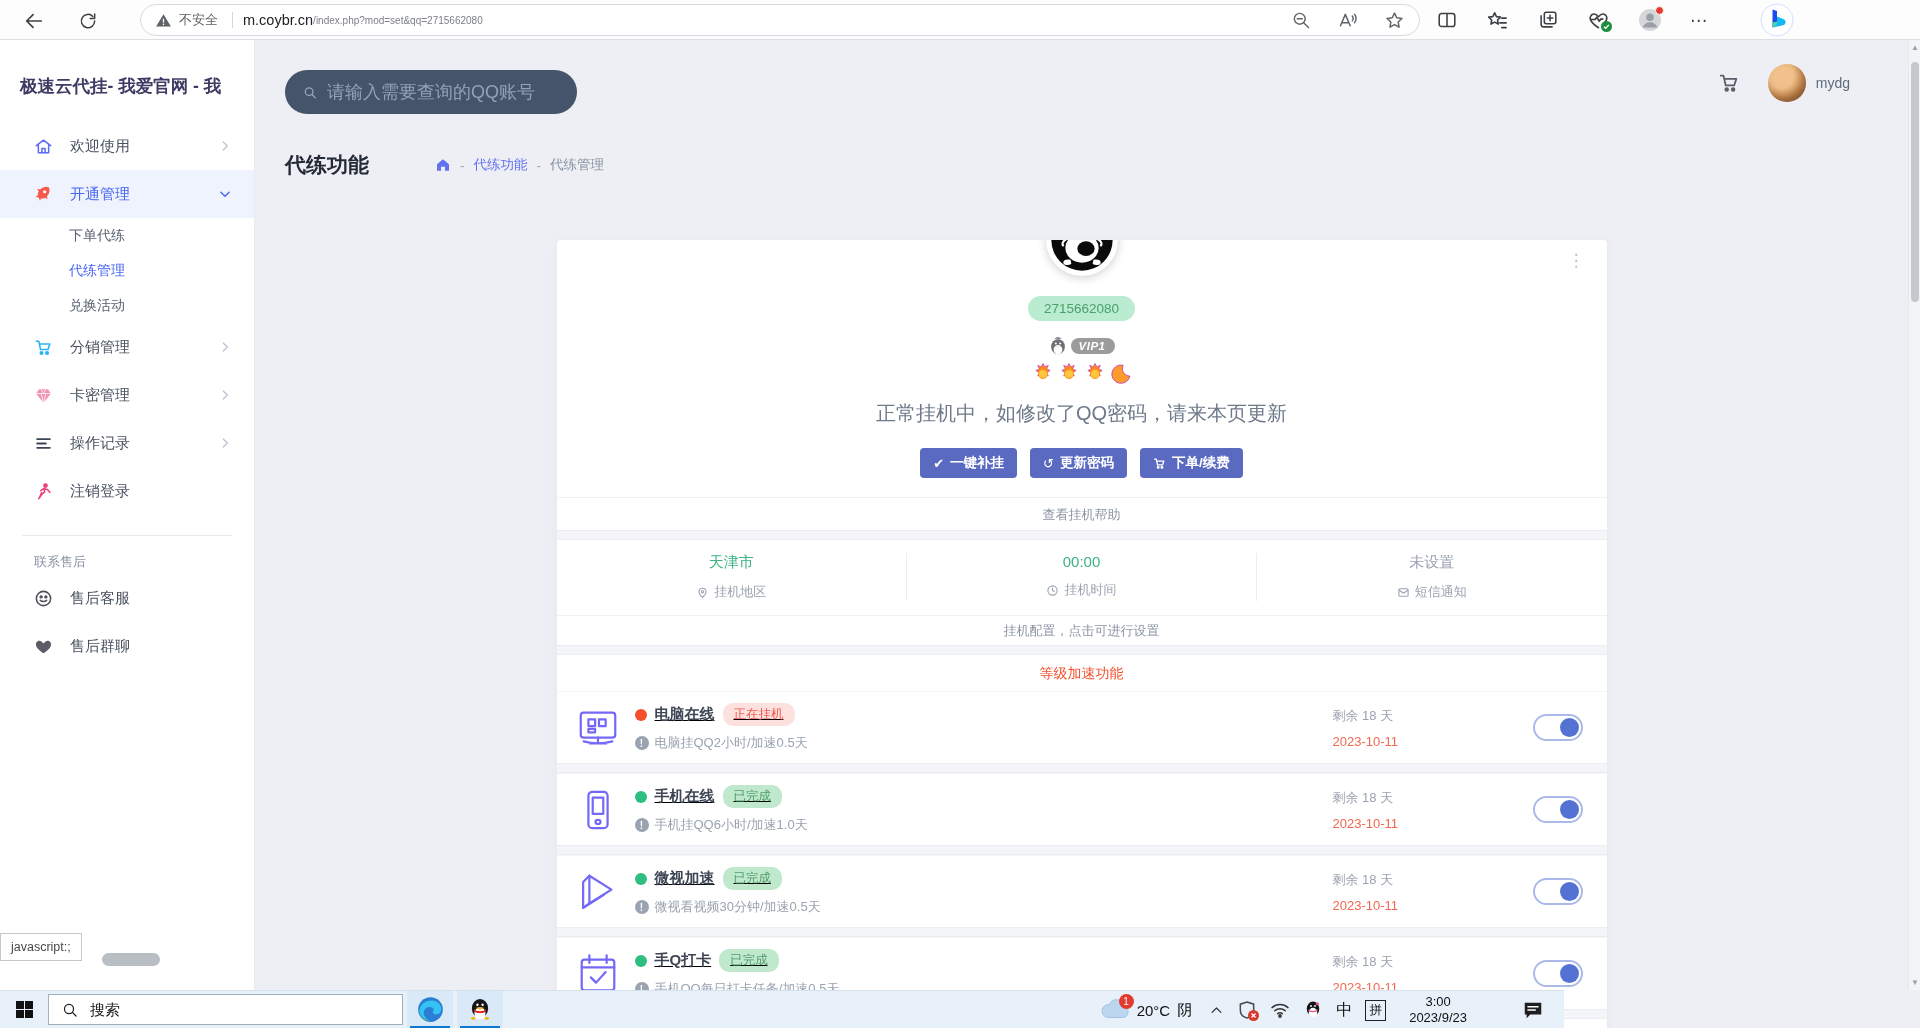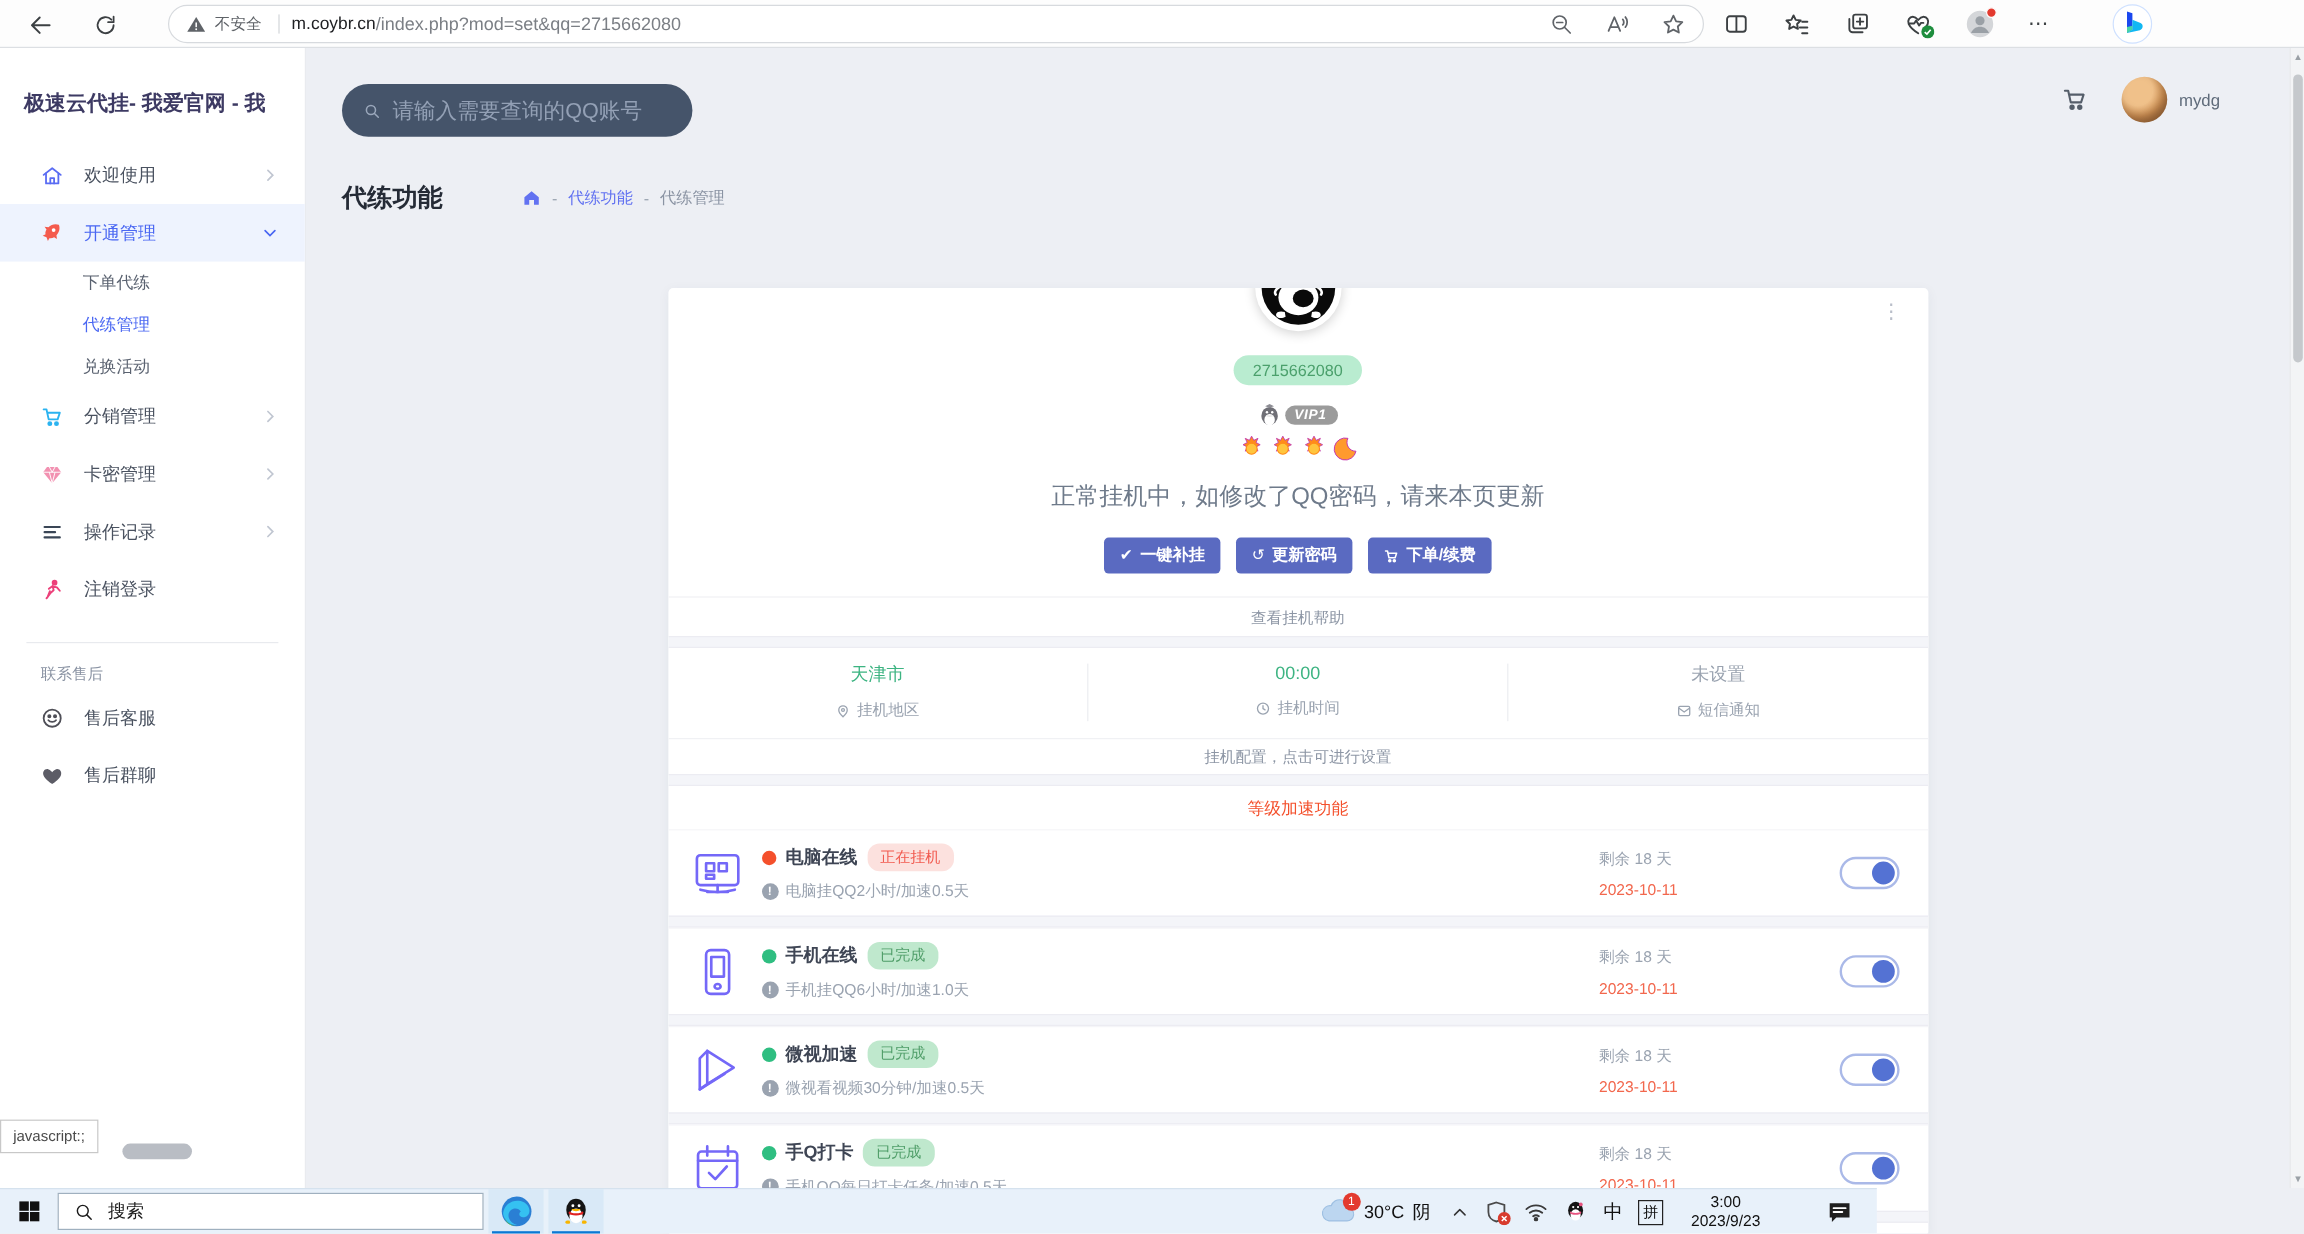--- a/index.html
+++ b/index.html
@@ -5,21 +5,21 @@
   * { margin:0; padding:0; box-sizing:border-box; }
   html,body { width:1920px; height:1028px; overflow:hidden; font-family:"Liberation Sans","DejaVu Sans",sans-serif; background:#edeff4; position:relative; }
 
   
   .browser-bar { position:absolute; top:0; left:0; width:1920px; height:40px; background:#fdfdfd; border-bottom:1px solid #dcdfe3; z-index:40; }
   .bb-btn { position:absolute; top:7px; width:28px; height:28px; display:flex; align-items:center; justify-content:center; border-radius:5px; }
   .url-pill { position:absolute; left:140px; top:4px; width:1280px; height:32px; background:#fff; border:1px solid #d7dade; border-radius:16px; display:flex; align-items:center; padding:0 14px; }
   .sec-label { font-size:13px; color:#5f6368; margin:0 4px 0 7px; }
   .url-sep { width:1px; height:16px; background:#d3d6da; margin:0 10px; }
   .url-domain { font-size:14.5px; color:#202124; }
-  .url-path { font-size:15px; color:#7b7f85; }
+  .url-path { font-size:10px; color:#7b7f85; }
   .pill-icons { position:absolute; right:14px; top:0; height:30px; display:flex; align-items:center; gap:26px; }
   .tb-right { position:absolute; left:1436px; top:0; height:40px; display:flex; align-items:center; gap:28px; }
   .profile-wrap { position:relative; width:24px; height:24px; }
   .profile-dot { position:absolute; right:-2px; top:-2px; width:9px; height:9px; border-radius:50%; background:#e33a2f; border:1.5px solid #fdfdfd; }
   .dots-icon { font-size:17px; color:#3c4043; letter-spacing:1px; }
   .bing-wrap { margin-left:24px; }
 
   
   .sidebar { position:absolute; left:0; top:40px; width:255px; height:950px; background:#fff; border-right:1px solid #e9ebef; z-index:20; }
   .sb-title { padding:34px 8px 0 20px; font-size:17.5px; font-weight:bold; color:#3d3a63; white-space:nowrap; overflow:hidden; }
@@ -70,21 +70,21 @@
   .stat + .stat { border-left:1px solid #ebedf1; }
   .stat-val { font-size:15px; }
   .stat-val.green { color:#3db482; }
   .stat-val.gray { color:#9aa3b0; }
   .stat-lbl { margin-top:11px; font-size:13px; color:#9aa3b0; display:flex; align-items:center; justify-content:center; gap:5px; }
   .config-row { border-top:1px solid #f0f1f4; height:30px; line-height:30px; text-align:center; font-size:13px; color:#8d96a5; cursor:pointer; }
   .section-row { height:36px; line-height:36px; text-align:center; font-size:14px; color:#f4502c; }
   .feat { display:flex; align-items:center; padding:11px 24px 11px 18px; border-top:1px solid #f5f5f8; }
   .feat-icon { width:46px; height:46px; flex:none; }
   .feat-left { flex:1; margin-left:14px; }
-  .feat-line1 { display:flex; align-items:center; gap:8px; }
+  .feat-line1 { display:flex; align-items:center; gap:8px;text-decoration:underline; }
   .dot { width:12px; height:12px; border-radius:50%; }
   .dot.red { background:#f4502c; }
   .dot.green { background:#2fbe81; }
   .feat-name { font-size:15px; font-weight:bold; color:#3e4554; }
   .badge { font-size:12.5px; padding:3px 11px; border-radius:10px; }
   .badge.red { background:#fce1de; color:#f15b50; }
   .badge.green { background:#bfe8cd; color:#4f9d68; }
   .feat-line2 { margin-top:8px; display:flex; align-items:center; gap:6px; font-size:13px; color:#9aa3b0; }
   .info-dot { width:14px; height:14px; border-radius:50%; background:#9aa3b0; color:#fff; font-size:10px; font-weight:bold; display:flex; align-items:center; justify-content:center; flex:none; }
   .feat-meta { width:200px; }
@@ -572,21 +572,21 @@
     </svg>
   </div>
   <div class="tray">
     <div class="tray-weather">
       <span class="cloud-wrap">
         <svg width="30" height="24" viewBox="0 0 32 24">
             <path d="M8 21h16a6 6 0 0 0 1.5-11.8A8 8 0 0 0 10 7.5 6.5 6.5 0 0 0 8 21z" fill="#bcd6f0" stroke="#9dbfe2"></path>
           </svg>
         <span class="cloud-badge">1</span>
       </span>
-      <span class="tray-txt">30°C</span>
+      <span class="tray-txt">20°C</span>
       <span class="tray-txt">阴</span>
     </div>
     <svg width="15" height="15" viewBox="0 0 24 24" fill="none" stroke="#333" stroke-width="2" stroke-linecap="round" stroke-linejoin="round">
         <path d="M5 15l7-7 7 7"></path>
       </svg>
     <span style="position:relative">
       <svg width="20" height="20" viewBox="0 0 24 24" fill="none" stroke="#4a4a4a" stroke-width="1.8">
           <path d="M12 2.5 20 5v7c0 5-3.5 8.5-8 9.5-4.5-1-8-4.5-8-9.5V5z"></path>
         </svg>
       <svg width="11" height="11" viewBox="0 0 12 12" style="position:absolute;right:-2px;bottom:-1px">

